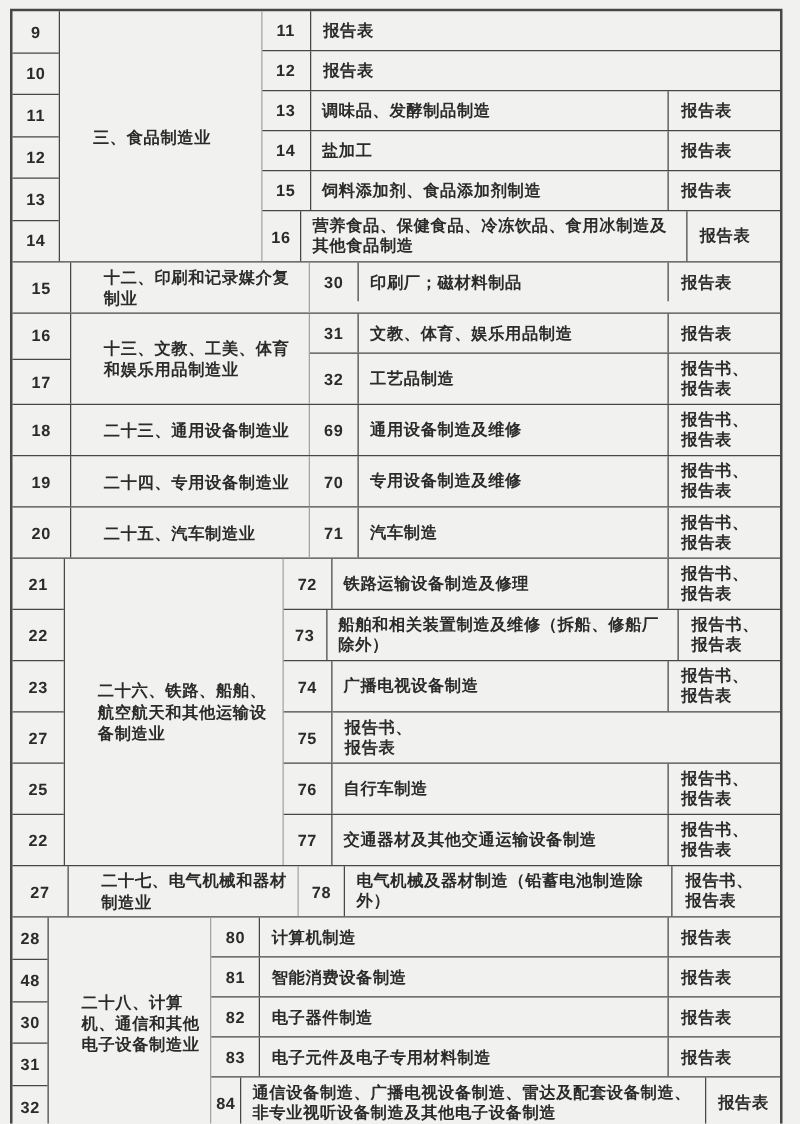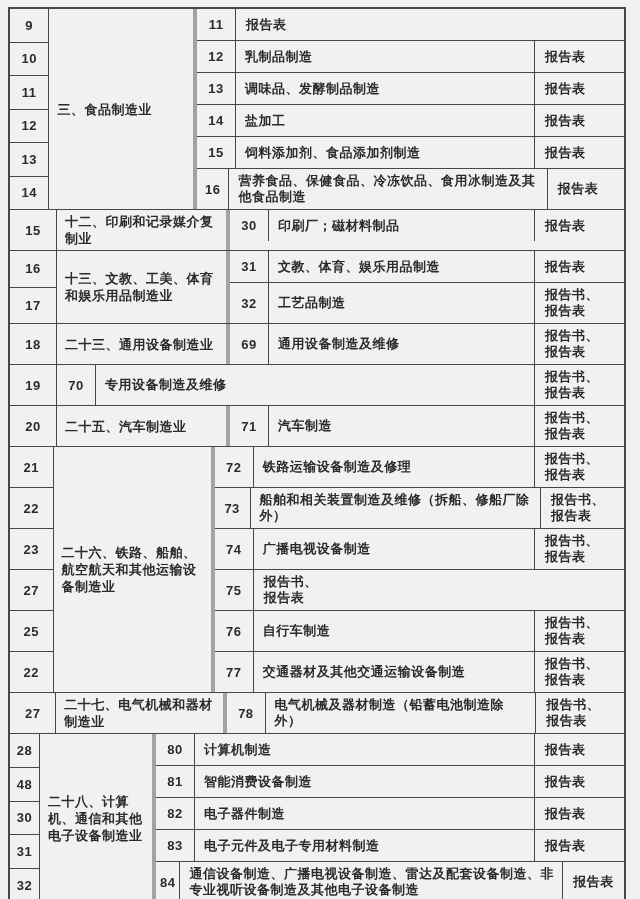--- a/index.html
+++ b/index.html
@@ -47,26 +47,27 @@
     align-items: center;
     justify-content: center;
     border-bottom: 1px solid #474747;
     letter-spacing: 0.5px;
   }
   .num-cell:last-child { border-bottom: none; }
 
   .cat-col {
     width: 173px;
     box-sizing: border-box;
-    border-right: 4px solid #a3a3a3;
+    border-right: 1px solid #a3a3a3;
     display: flex;
     align-items: center;
     padding: 3px 6px 3px 8px;
     line-height: 17px;
     letter-spacing: 0.5px;
+    margin-left: 18px;
   }
 
   .right-col {
     flex: 1 1 auto;
     display: flex;
     flex-direction: column;
   }
   .entry {
     display: flex;
     border-bottom: 1px solid #474747;
@@ -119,21 +120,20 @@
           <div class="num-cell">14</div>
         </div>
         <div class="cat-col">三、食品制造业</div>
         <div class="right-col">
           <div class="entry">
             <div class="code-cell">11</div>
             <div class="report-cell">报告表</div>
           </div>
           <div class="entry">
             <div class="code-cell">12</div>
-            <div class="name-cell">乳制品制造</div>
             <div class="report-cell">报告表</div>
           </div>
           <div class="entry">
             <div class="code-cell">13</div>
             <div class="name-cell">调味品、发酵制品制造</div>
             <div class="report-cell">报告表</div>
           </div>
           <div class="entry">
             <div class="code-cell">14</div>
             <div class="name-cell">盐加工</div>
@@ -195,20 +195,21 @@
             <div class="name-cell">通用设备制造及维修</div>
             <div class="report-cell">报告书、
 报告表</div>
           </div>
         </div>
       </div>
       <div class="section">
         <div class="left-col">
           <div class="num-cell">19</div>
         </div>
+        <div class="cat-col">二十四、专用设备制造业</div>
         <div class="right-col">
           <div class="entry">
             <div class="code-cell">70</div>
             <div class="name-cell">专用设备制造及维修</div>
             <div class="report-cell">报告书、
 报告表</div>
           </div>
         </div>
       </div>
       <div class="section">

